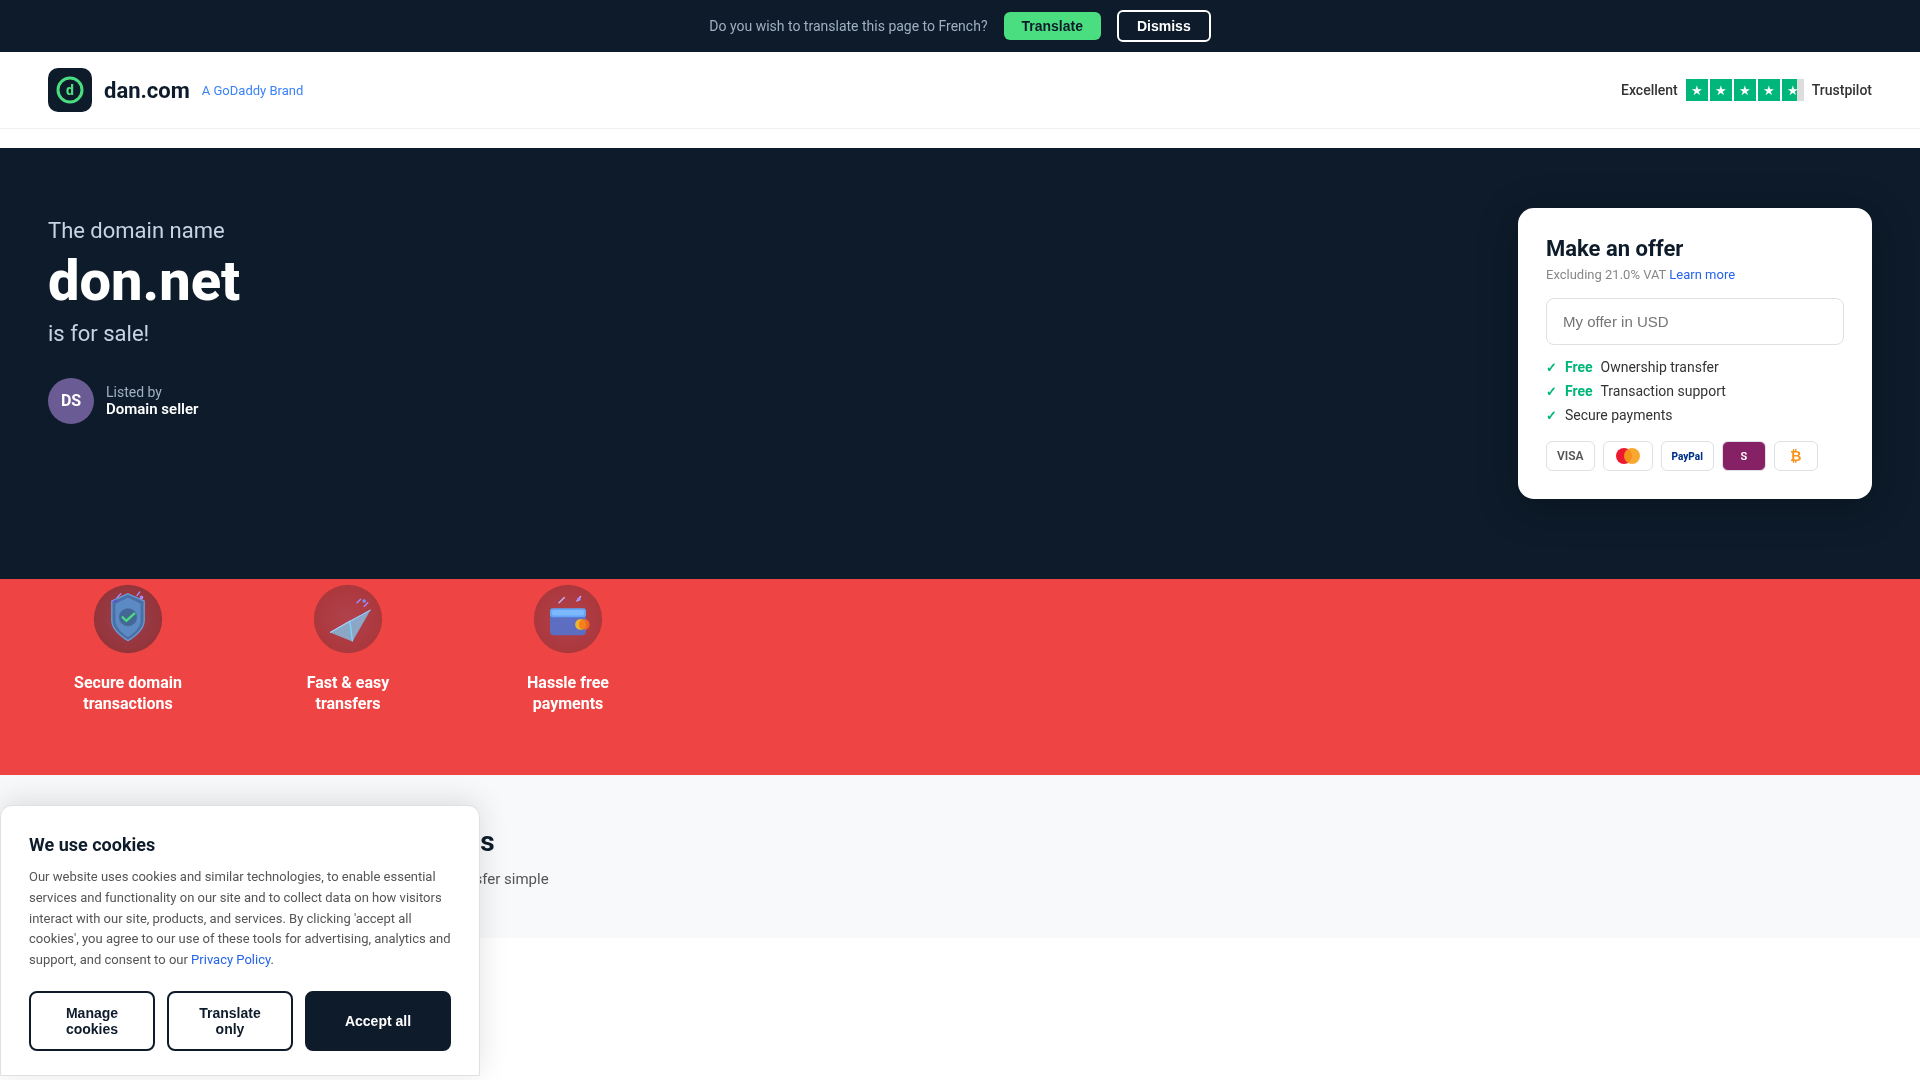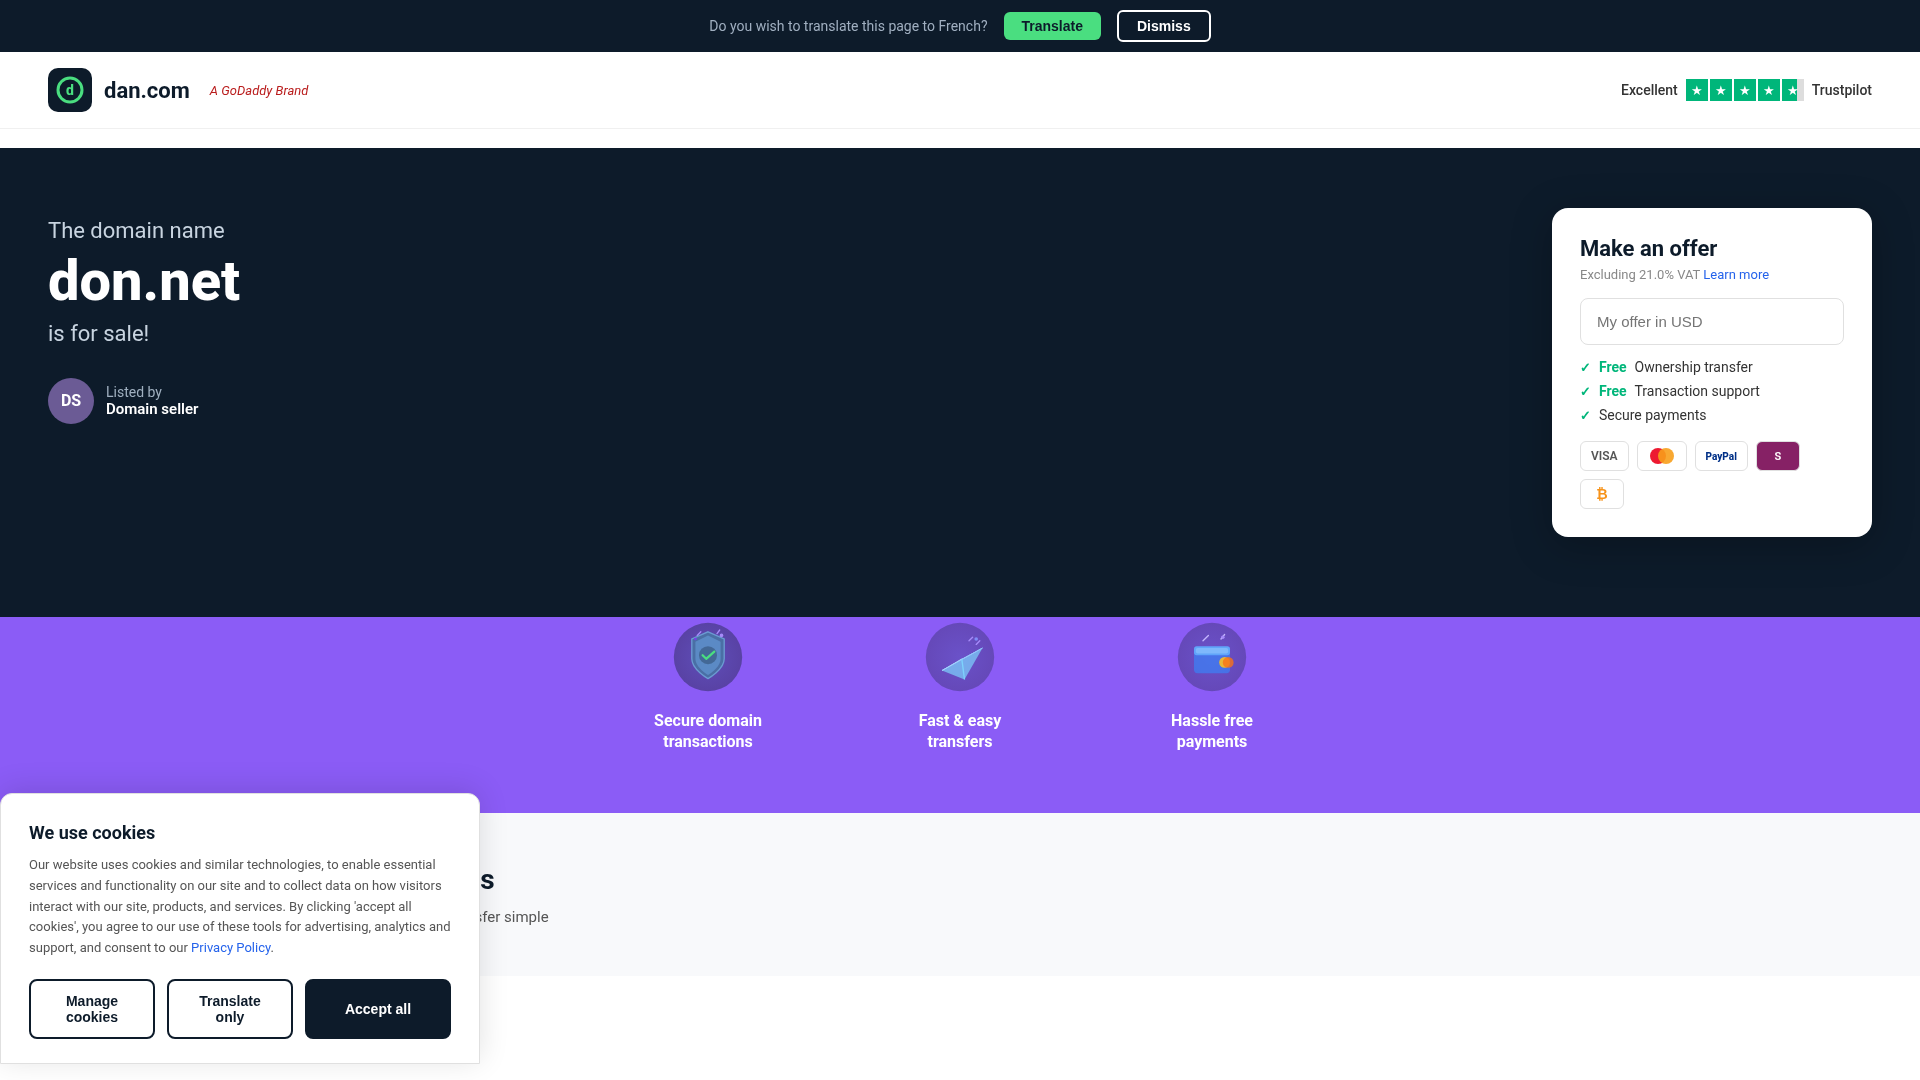--- a/index.html
+++ b/index.html
@@ -64,23 +64,22 @@
       font-size: 18px;
       font-weight: bold;
     }
     .logo-text {
       font-size: 22px;
       font-weight: 700;
       color: #0d1b2a;
     }
     .logo-brand {
       font-size: 13px;
-      color: #b91c1c;
-      margin-left: 8px;
-      font-style: italic;
+      color: #3b82f6;
+      margin-left: 0;
     }
     .trustpilot-area {
       display: flex;
       align-items: center;
       gap: 8px;
     }
     .trustpilot-label {
       font-size: 14px;
       color: #333;
       font-weight: 500;
@@ -153,21 +152,21 @@
       font-weight: 700;
     }
     .listed-by-text { color: #a0b0c0; font-size: 14px; }
     .listed-by-name { color: #fff; font-size: 15px; font-weight: 600; }
 
     
     .offer-card {
       background: #fff;
       border-radius: 16px;
       padding: 28px;
-      width: 320px;
+      width: 354px;
       min-width: 280px;
       box-shadow: 0 8px 40px rgba(0,0,0,0.25);
     }
     .offer-title {
       font-size: 22px;
       font-weight: 700;
       color: #0d1b2a;
       margin-bottom: 6px;
     }
     .offer-vat {
@@ -233,25 +232,24 @@
       font-weight: 600;
       display: flex;
       align-items: center;
       justify-content: center;
       min-width: 44px;
       height: 30px;
     }
 
     
     .features {
-      background: #8b5cf6;
+      background: #ef4444;
       padding: 0 48px 60px;
       display: flex;
-      justify-content: center;
-      gap: 92px;
+      gap: 60px;
     }
     .feature-item {
       display: flex;
       flex-direction: column;
       align-items: center;
       text-align: center;
       width: 160px;
     }
     .feature-icon {
       width: 80px;
@@ -282,21 +280,21 @@
     }
     .body-text {
       font-size: 15px;
       color: #555;
       max-width: 700px;
     }
 
     
     .cookie-banner {
       position: fixed;
-      bottom: 16px;
+      bottom: 4px;
       left: 0;
       width: 480px;
       background: #fff;
       border: 1px solid #e0e0e0;
       border-radius: 12px 12px 0 0;
       padding: 28px 28px 24px;
       box-shadow: 0 -4px 30px rgba(0,0,0,0.12);
       z-index: 1000;
       margin-top: 20px;
     }

